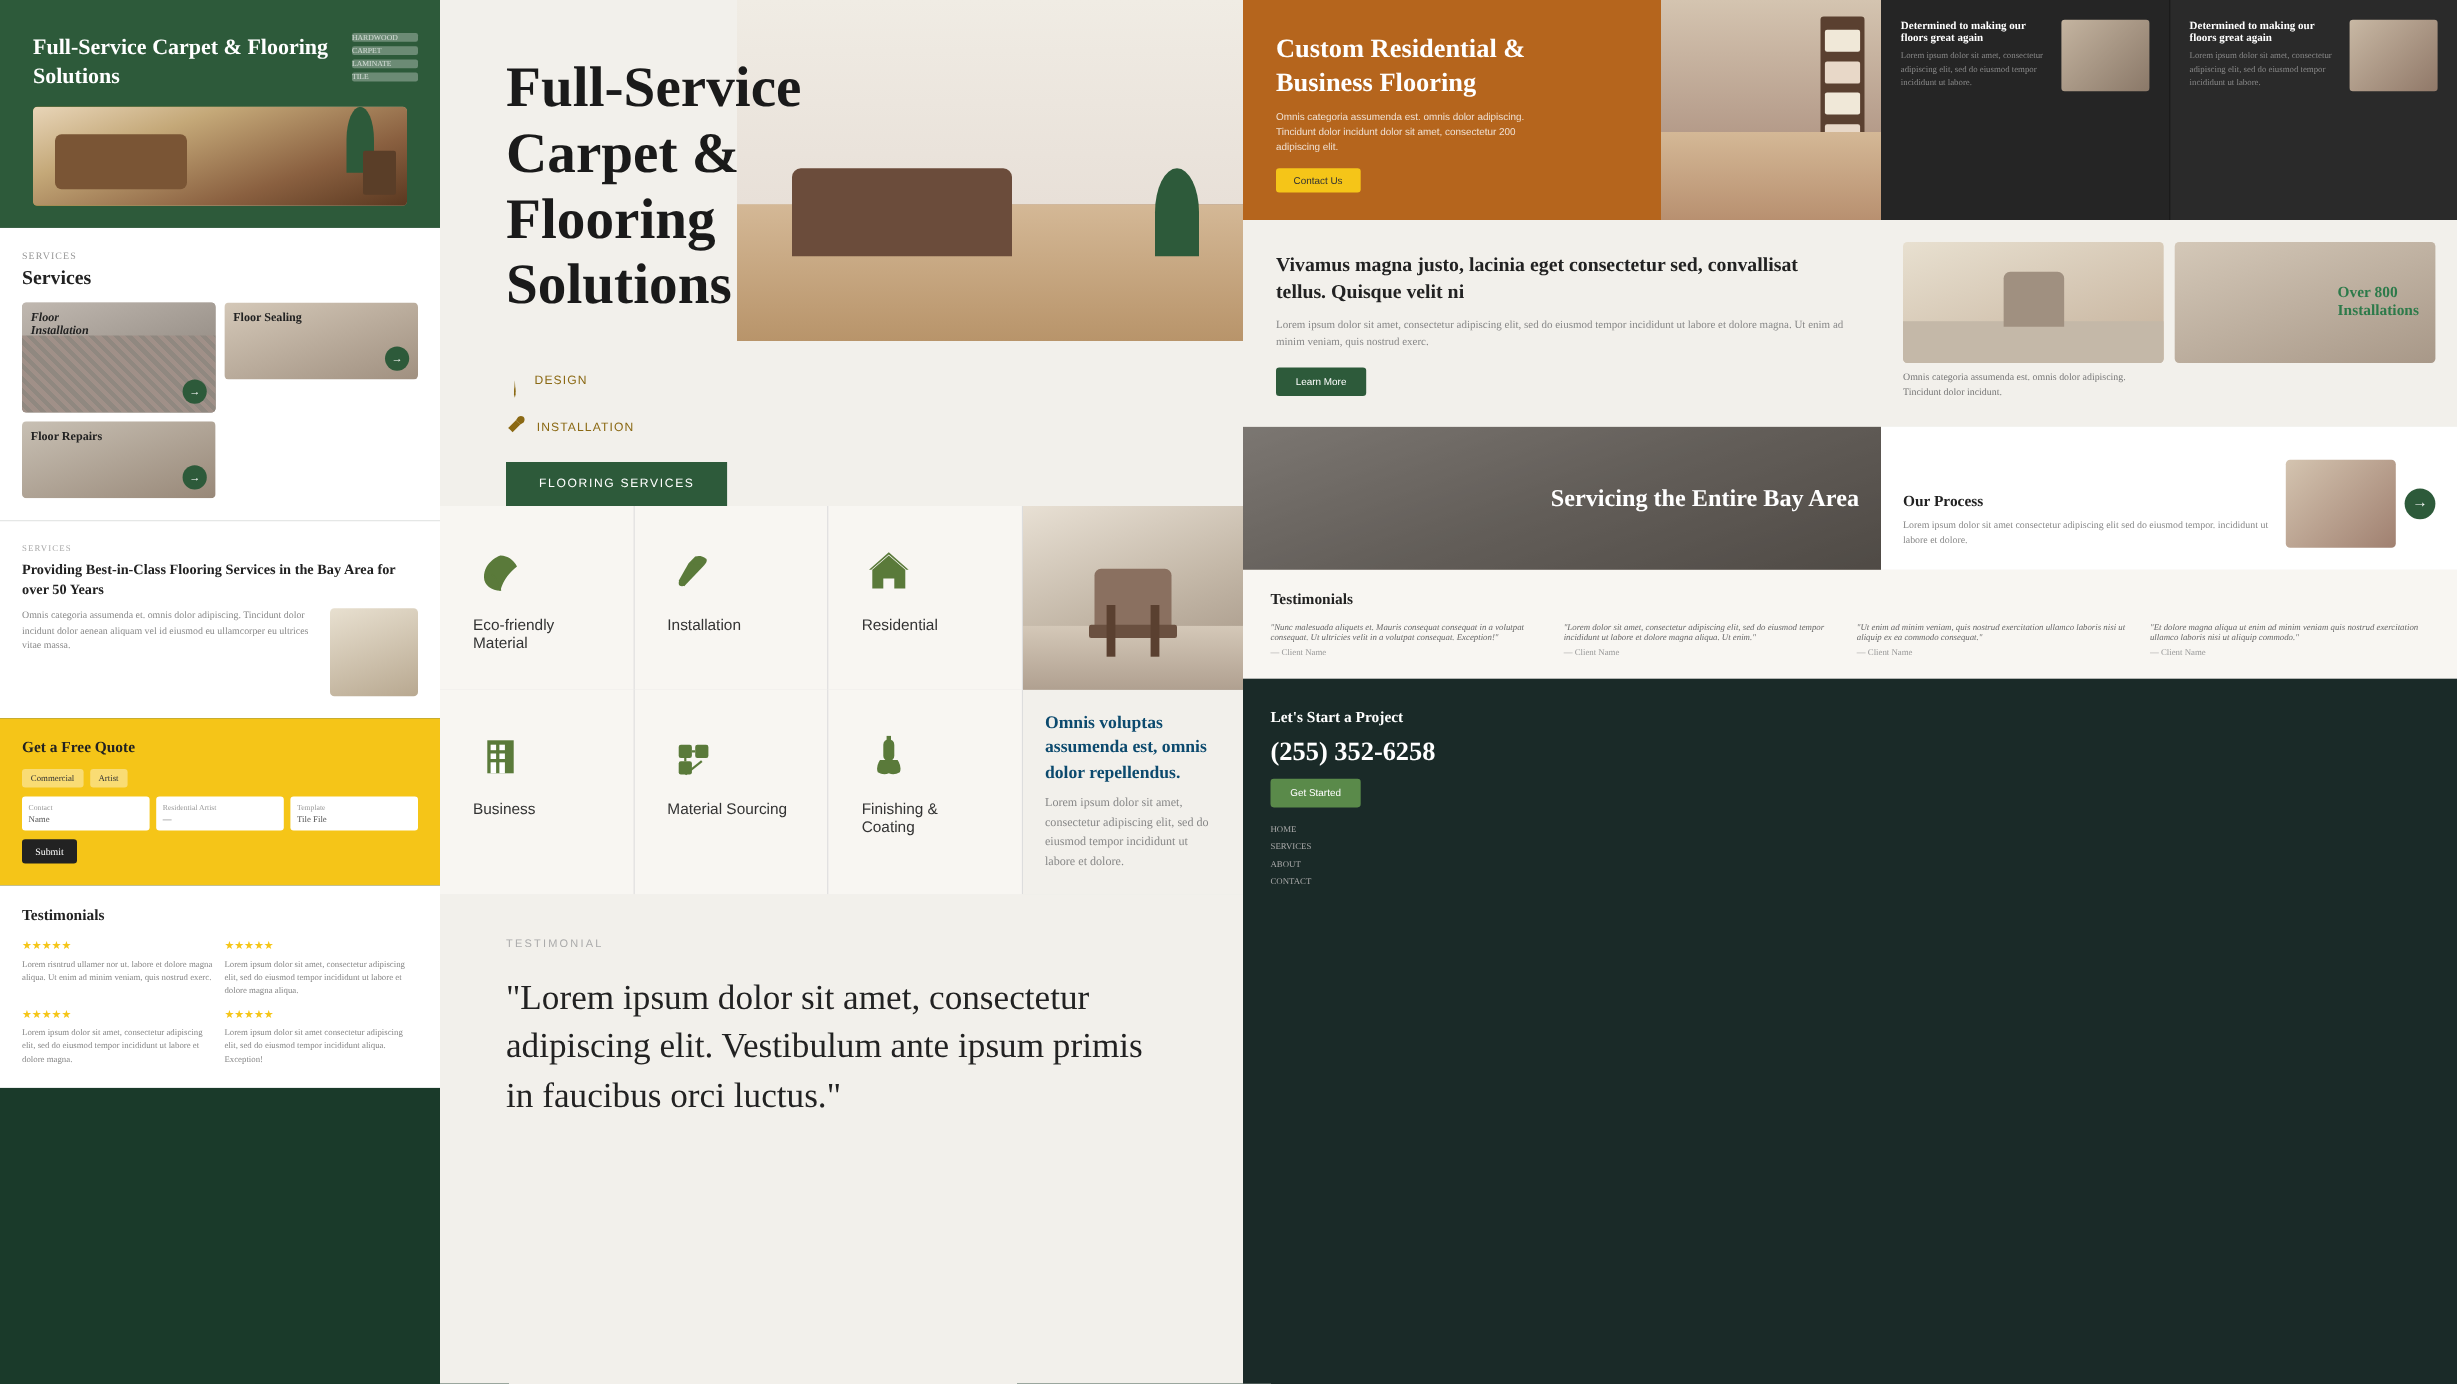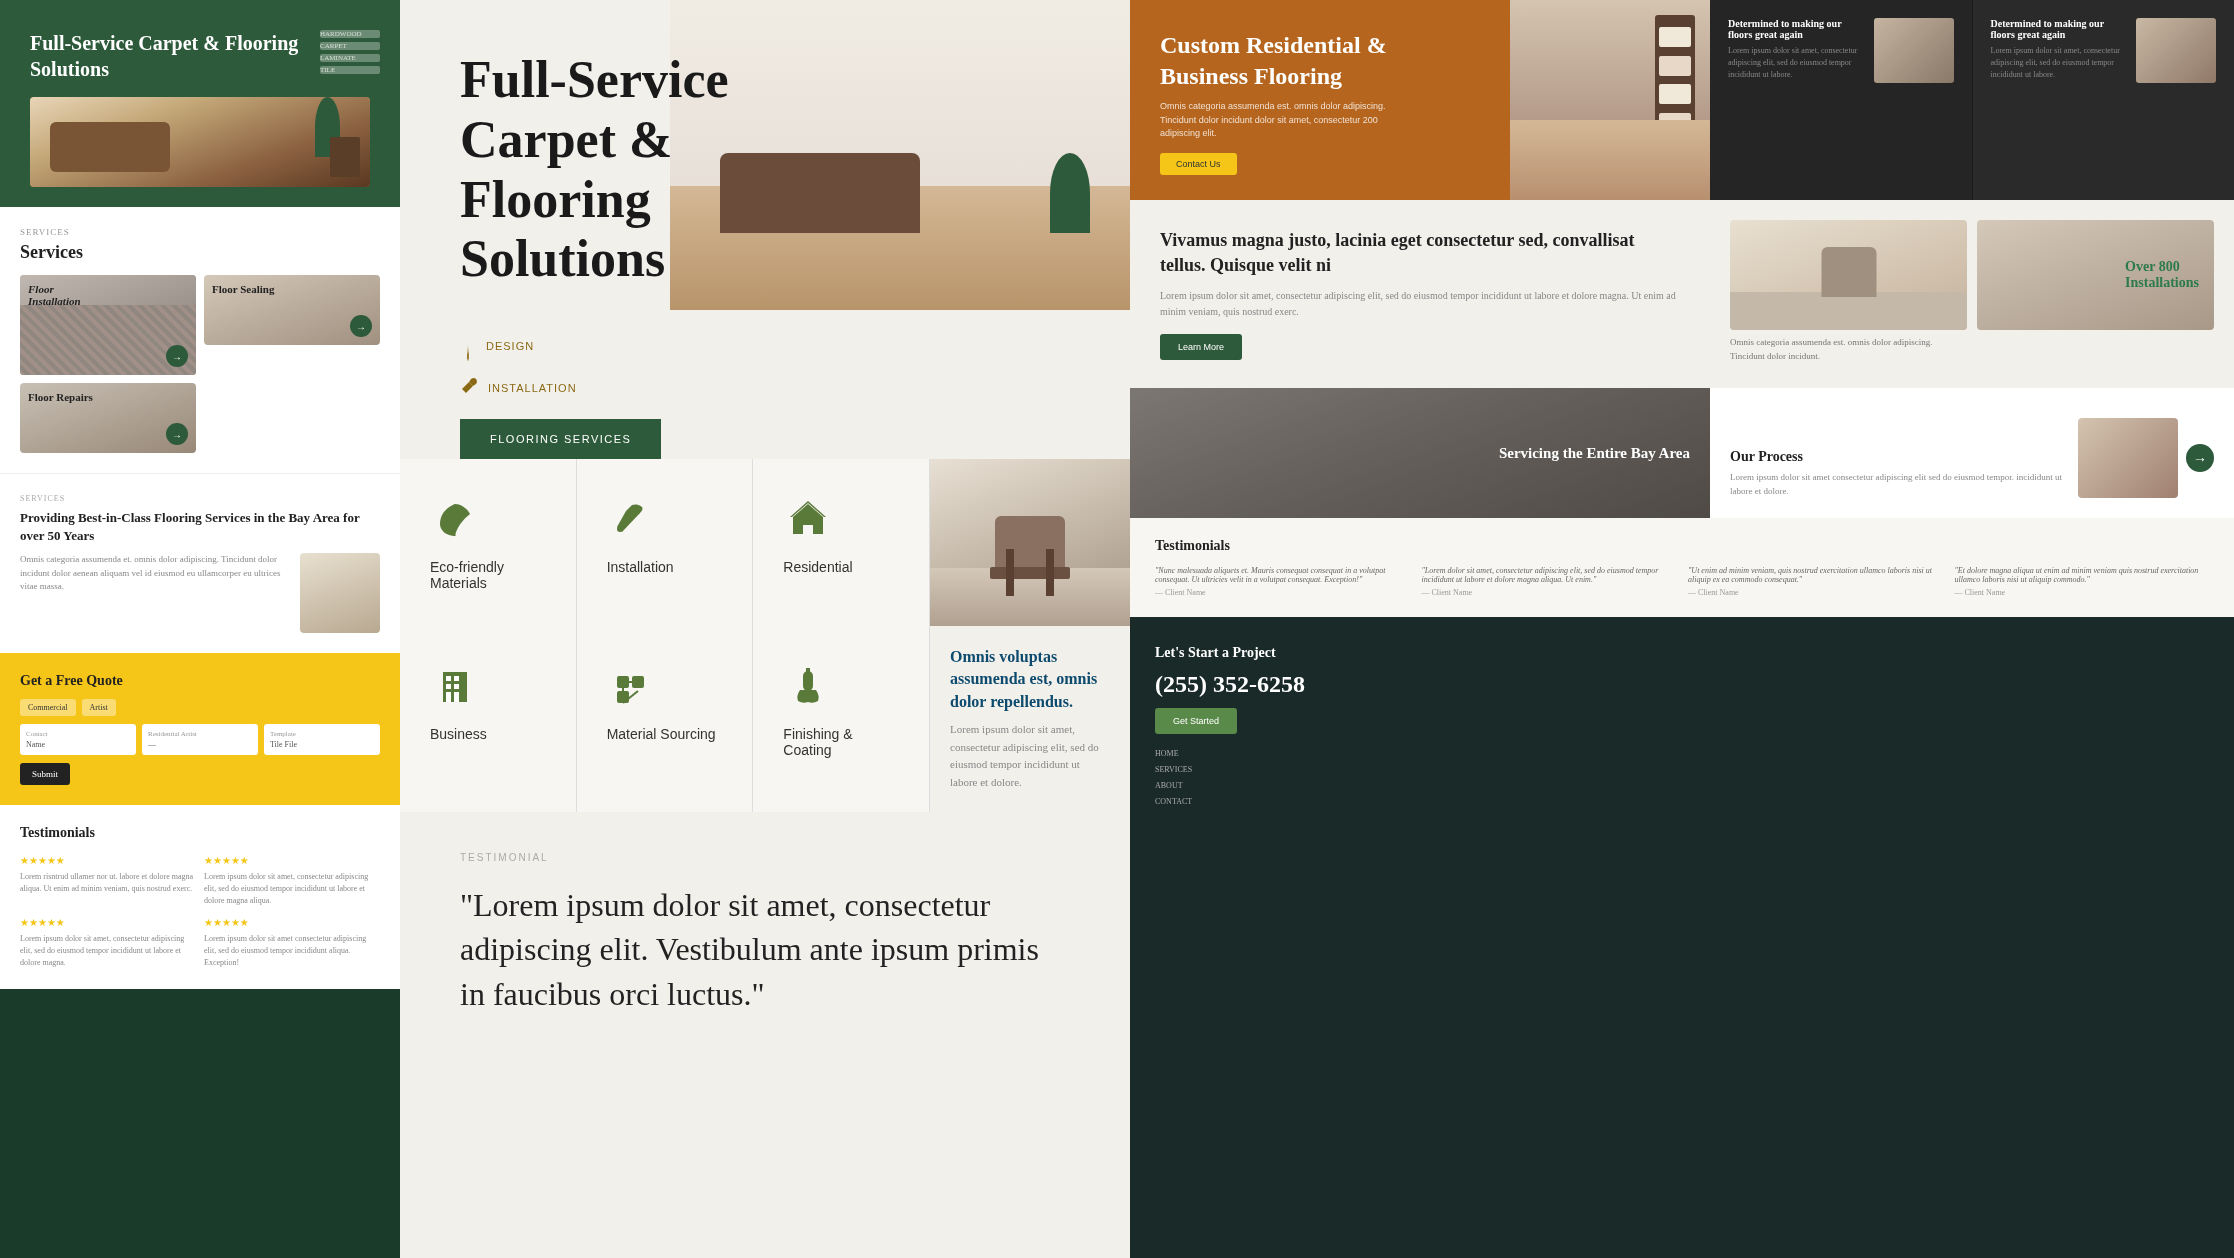--- a/index.html
+++ b/index.html
@@ -599,21 +599,21 @@
 
   <div style="display:grid;grid-template-columns:1fr 1fr 1fr 200px;background:#ddd;gap:1px;">
 
     <div class="service-feature">
       <div class="service-feature-icon">
         <svg width="40" height="40" viewBox="0 0 40 40">
           <path d="M20 5C20 5 5 10 5 25C5 32 12 37 20 37C20 37 22 25 35 15C35 15 30 5 20 5Z" fill="#5a7a3a"></path>
           <path d="M20 37C20 37 18 28 12 22" stroke="#5a7a3a" stroke-width="1.5" fill="none"></path>
         </svg>
       </div>
-      <div class="service-feature-name">Eco-friendly Materials</div>
+      <div class="service-feature-name">Eco-friendly Material</div>
     </div>
 
     <div class="service-feature">
       <div class="service-feature-icon">
         <svg width="40" height="40" viewBox="0 0 40 40">
           <path d="M30 8C30 8 26 4 20 6L14 12L20 18L28 14C32 10 30 8 30 8Z" fill="#5a7a3a"></path>
           <path d="M14 12L5 28L10 33L28 14Z" fill="#5a7a3a"></path>
           <circle cx="8" cy="30" r="3" fill="#5a7a3a"></circle>
         </svg>
       </div>
@@ -757,21 +757,21 @@
             </div>
           </div>
         </div>
       </div>
     </div>
 
     <div style="display:grid;grid-template-columns:580px 1fr;">
 
       <div style="height:130px;background:linear-gradient(160deg,#c8c0b8 0%,#a09890 50%,#807870 100%);position:relative;overflow:hidden;">
         <div style="position:absolute;inset:0;background:rgba(0,0,0,0.38);display:flex;align-items:center;justify-content:flex-end;padding:20px;">
-          <div style="color:white;font-size:15px;font-weight:bold;text-align:right;line-height:1.3;">Servicing the Entire Bay Area</div>
+          <div style="color:white;font-size:22px;font-weight:bold;text-align:right;line-height:1.3;">Servicing the Entire Bay Area</div>
         </div>
       </div>
 
       <div style="background:white;padding:20px 20px;display:flex;gap:12px;align-items:flex-end;">
         <div style="flex:1;">
           <div style="font-size:14px;font-weight:bold;color:#222;margin-bottom:6px;">Our Process</div>
           <div style="font-size:9px;color:#888;line-height:1.5;">Lorem ipsum dolor sit amet consectetur adipiscing elit sed do eiusmod tempor. incididunt ut labore et dolore.</div>
         </div>
         <div style="display:flex;align-items:center;gap:8px;">
           <div style="width:100px;height:80px;background:linear-gradient(135deg,#d4c4b0 0%,#a08070 100%);border-radius:4px;"></div>

